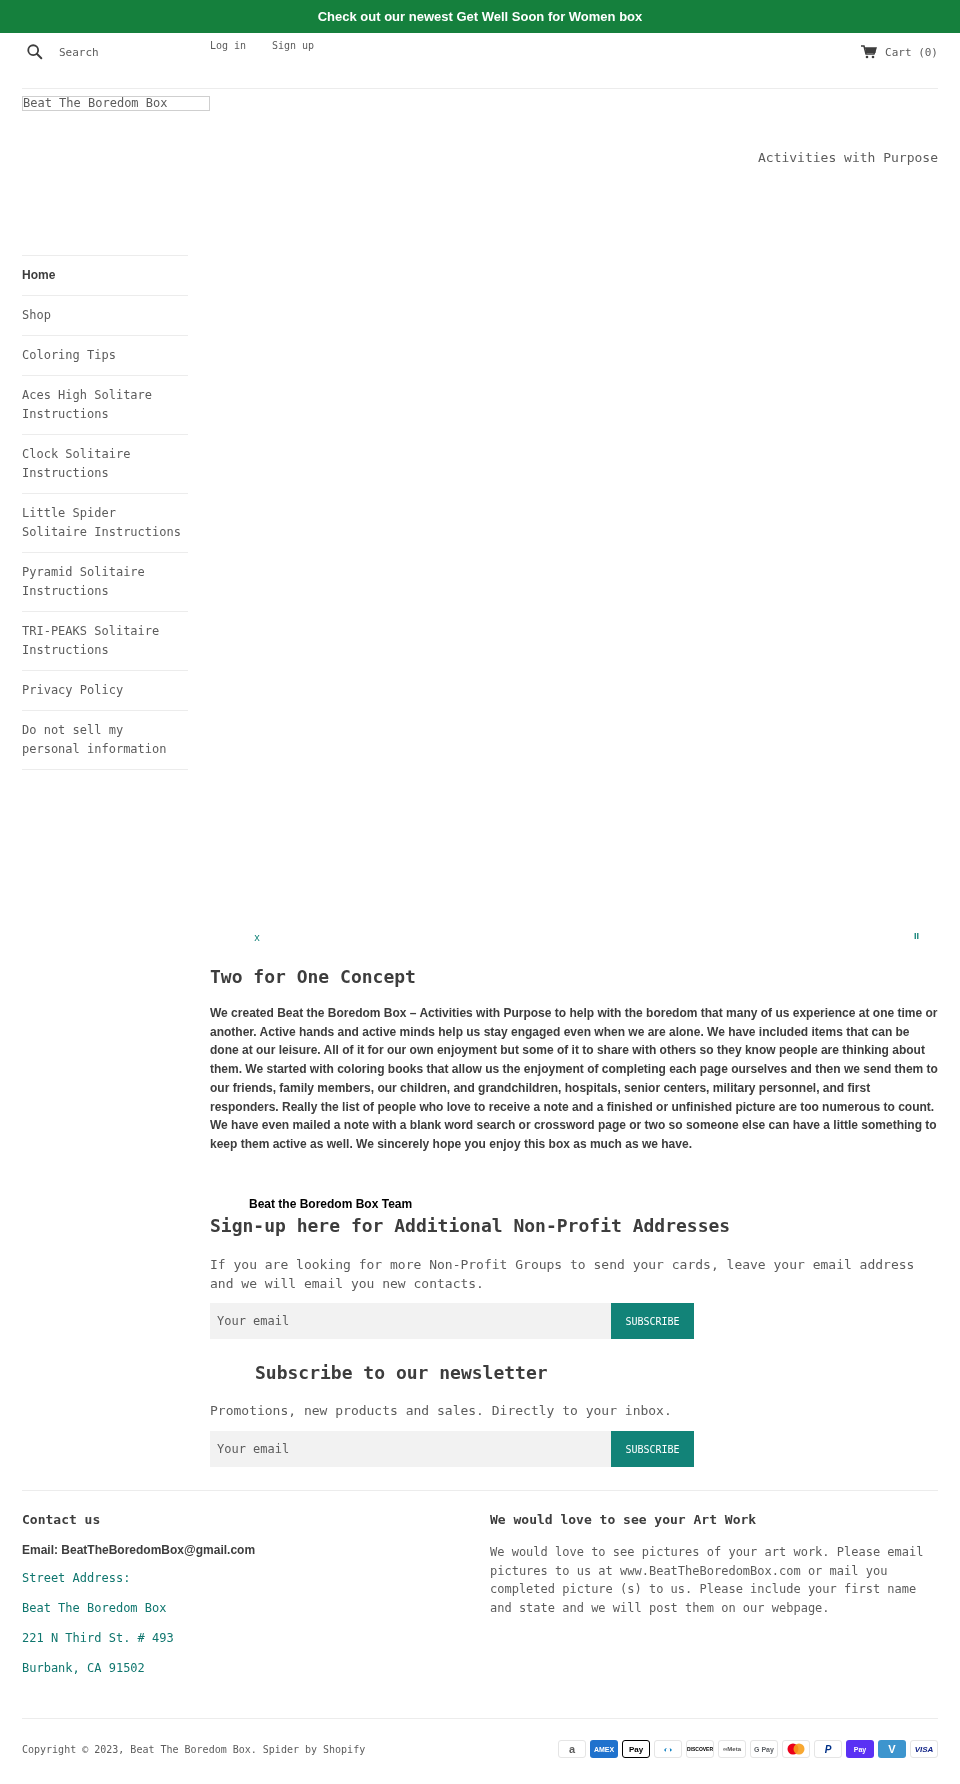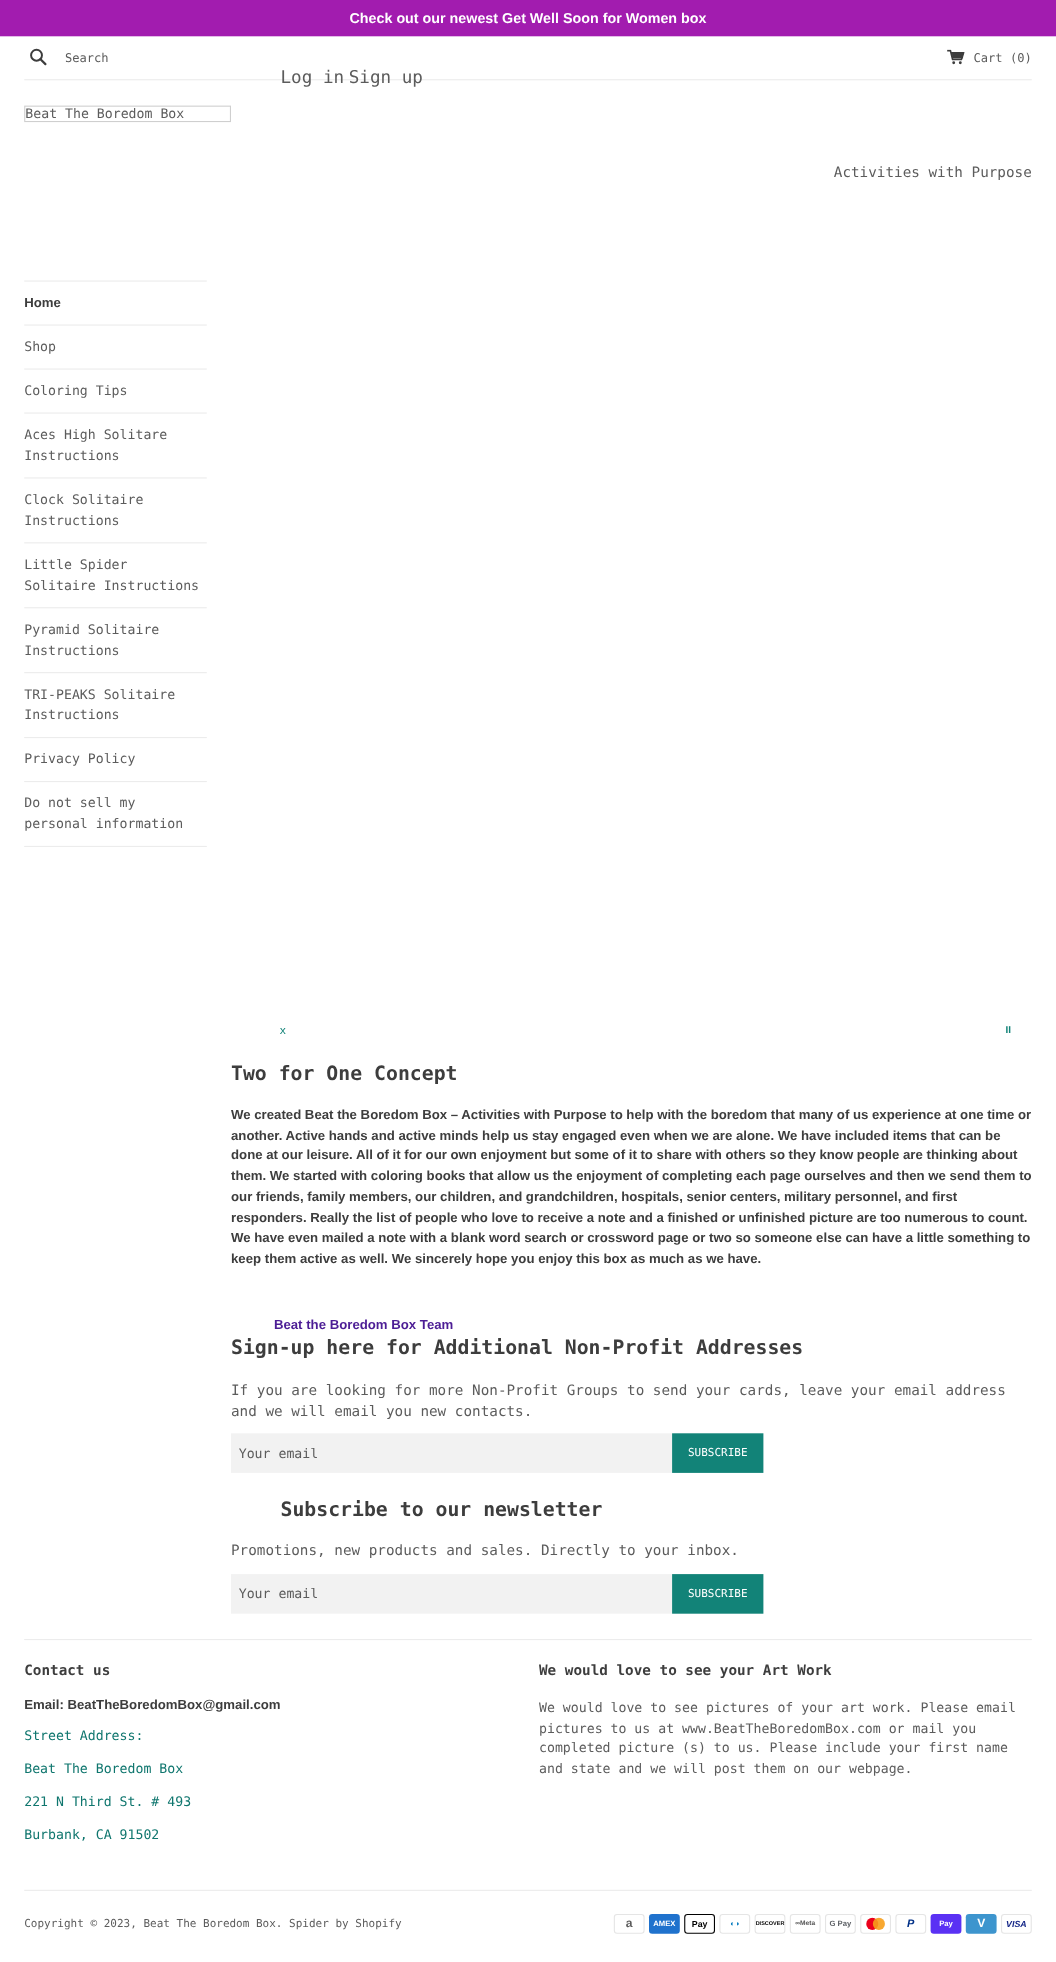--- a/index.html
+++ b/index.html
@@ -1,41 +1,41 @@
 <!DOCTYPE html>
 <html><head>
   <meta charset="utf-8">
   <style>
     * { box-sizing: border-box; margin: 0; padding: 0; }
     html, body { width: 960px; background: #ffffff; }
     body { font-family: "DejaVu Sans Mono", "Liberation Mono", monospace; color: #5c5c5c; position: relative; height: 1784px; overflow: hidden; }
 
-    .announce { position: absolute; left: 0; top: 0; width: 960px; height: 33px; background: #a21caf; color: #ffffff; display: flex; align-items: center; justify-content: center; font-family: "Liberation Sans", sans-serif; font-weight: bold; font-size: 13px; }
+    .announce { position: absolute; left: 0; top: 0; width: 960px; height: 33px; background: #15803d; color: #ffffff; display: flex; align-items: center; justify-content: center; font-family: "Liberation Sans", sans-serif; font-weight: bold; font-size: 13px; }
 
-    .topbar { position: absolute; left: 22px; top: 33px; width: 916px; height: 40px; border-bottom: 1px solid #ececec; }
+    .topbar { position: absolute; left: 22px; top: 33px; width: 916px; height: 56px; border-bottom: 1px solid #ececec; }
     .search-icon { position: absolute; left: 4px; top: 10px; width: 18px; height: 18px; }
     .search-input { position: absolute; left: 37px; top: 9px; width: 150px; height: 20px; border: none; outline: none; font-family: "DejaVu Sans Mono", monospace; font-size: 11px; color: #5c5c5c; background: transparent; }
     .search-input::placeholder { color: #5c5c5c; }
-    .toplink { position: absolute; top: 27px; font-size: 16px; color: #5c5c5c; text-decoration: none; margin-left: 45px; }
+    .toplink { position: absolute; top: 7px; font-size: 10px; color: #5c5c5c; text-decoration: none; }
     .cart { position: absolute; right: 0; top: 12px; display: flex; align-items: flex-end; gap: 8px; font-size: 11px; color: #5c5c5c; }
     .cart-icon { width: 16px; height: 14px; }
 
     .logo { position: absolute; left: 22px; top: 96px; width: 188px; height: 15px; border: 1px solid #cfcfcf; font-size: 12px; line-height: 13px; color: #5c5c5c; padding-left: 0; white-space: nowrap; overflow: hidden; }
     .tagline { position: absolute; right: 22px; top: 150px; font-size: 13px; color: #5c5c5c; }
 
     .sidenav { position: absolute; left: 22px; top: 255px; width: 166px; border-top: 1px solid #ececec; }
     .sidenav a { display: block; border-bottom: 1px solid #ececec; padding: 10px 0 10px 0; font-size: 12px; line-height: 19px; color: #5c5c5c; text-decoration: none; }
     .sidenav a.active { font-family: "Liberation Sans", sans-serif; font-weight: bold; color: #3d3d3d; font-size: 12px; }
     .slide-x { position: absolute; left: 254px; top: 932px; font-size: 10px; color: #128378; }
     .slide-pause { position: absolute; left: 914px; top: 931px; font-size: 9px; color: #128378; font-family: "Liberation Sans", sans-serif; font-weight: bold; }
 
     h2 { font-family: "DejaVu Sans Mono", monospace; font-weight: bold; color: #3d3d3d; }
     .h-two { position: absolute; left: 210px; top: 966px; font-size: 18px; }
     .body-text { position: absolute; left: 210px; top: 1004px; width: 730px; font-family: "Liberation Sans", sans-serif; font-weight: bold; font-size: 12px; line-height: 18.7px; color: #3d3d3d; }
-    .team { position: absolute; left: 210px; top: 1197px; font-family: "Liberation Sans", sans-serif; font-weight: bold; font-size: 12px; color: #4c1d95; padding-left: 39px; }
+    .team { position: absolute; left: 210px; top: 1197px; font-family: "Liberation Sans", sans-serif; font-weight: bold; font-size: 12px; color: #000000; padding-left: 39px; }
     .h-signup { position: absolute; left: 210px; top: 1215px; font-size: 18px; }
     .signup-text { position: absolute; left: 210px; top: 1255px; width: 730px; font-size: 13px; line-height: 19px; color: #5c5c5c; }
 
     .form { position: absolute; left: 210px; width: 484px; height: 36px; display: flex; }
     .form input { flex: 1; height: 36px; border: none; background: #f2f2f2; font-family: "DejaVu Sans Mono", monospace; font-size: 12px; color: #5c5c5c; padding: 0 7px; outline: none; }
     .form input::placeholder { color: #5c5c5c; }
     .form button { width: 83px; height: 36px; border: none; background: #128378; color: #ffffff; font-family: "DejaVu Sans Mono", monospace; font-size: 10px; cursor: pointer; }
     .form1 { top: 1303px; }
     .h-news { position: absolute; left: 210px; top: 1362px; font-size: 18px; margin-left: 45px; }
     .news-text { position: absolute; left: 210px; top: 1403px; font-size: 13px; color: #5c5c5c; }

